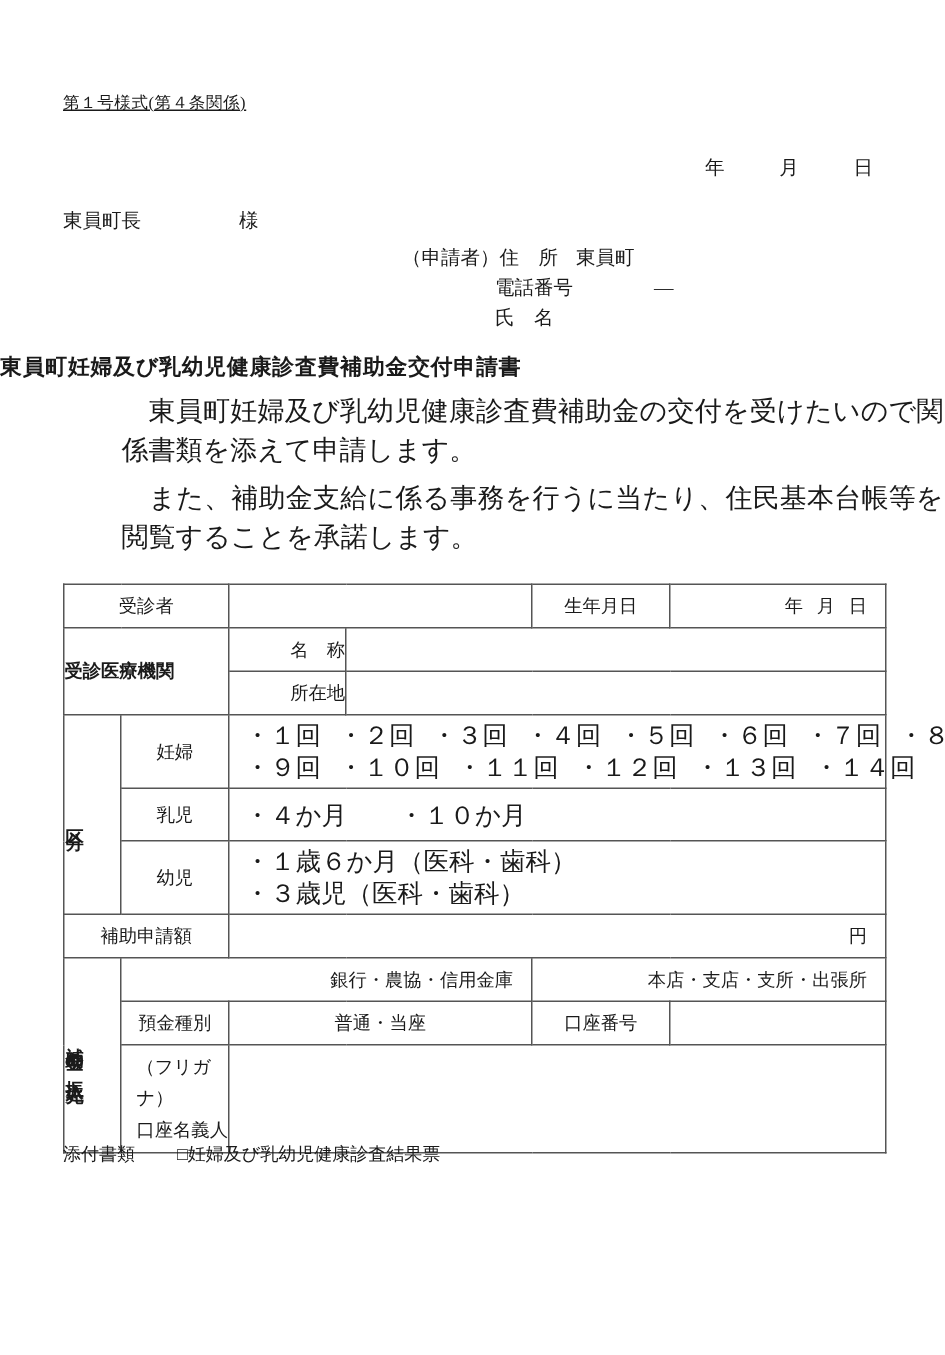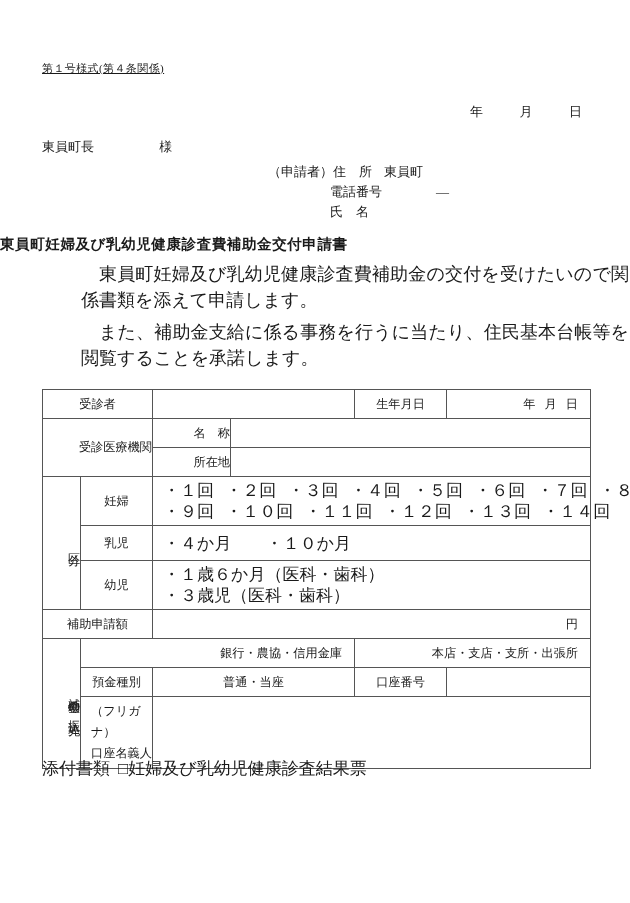--- a/index.html
+++ b/index.html
@@ -118,22 +118,23 @@
   .c-right  { text-align: right; padding-right: 12px !important; }
 
   .vert {
     writing-mode: vertical-rl;
     text-orientation: upright;
     letter-spacing: 2px;
     display: inline-block;
     line-height: 1.05;
   }
   .vert-cell {
-    text-align: right;
+    text-align: left;
     vertical-align: middle;
+    font-weight: bold;
   }
 
   .kbun-list {
     padding: 3px 0 3px 10px !important;
     line-height: 21px;
     font-size: 17px;
   }
   .kbun-list .ln { white-space: nowrap; }
   .kbun-list .itm { display: inline-block; margin-right: 7px; }
 
@@ -144,21 +145,21 @@
     padding: 4px 0 4px 10px !important;
     line-height: 21px;
     text-align: left;
   }
 
   
   .attach {
     position: absolute;
     left: 42px;
     top: 757px;
-    font-size: 17px;
+    font-size: 12px;
     line-height: 24px;
     white-space: nowrap;
   }
   .attach .lead { display: inline-block; width: 76px; }
   .attach .second { display: inline-block; margin-left: 76px; }
 </style>
 </head>
 <body>
 
 <div class="page">

